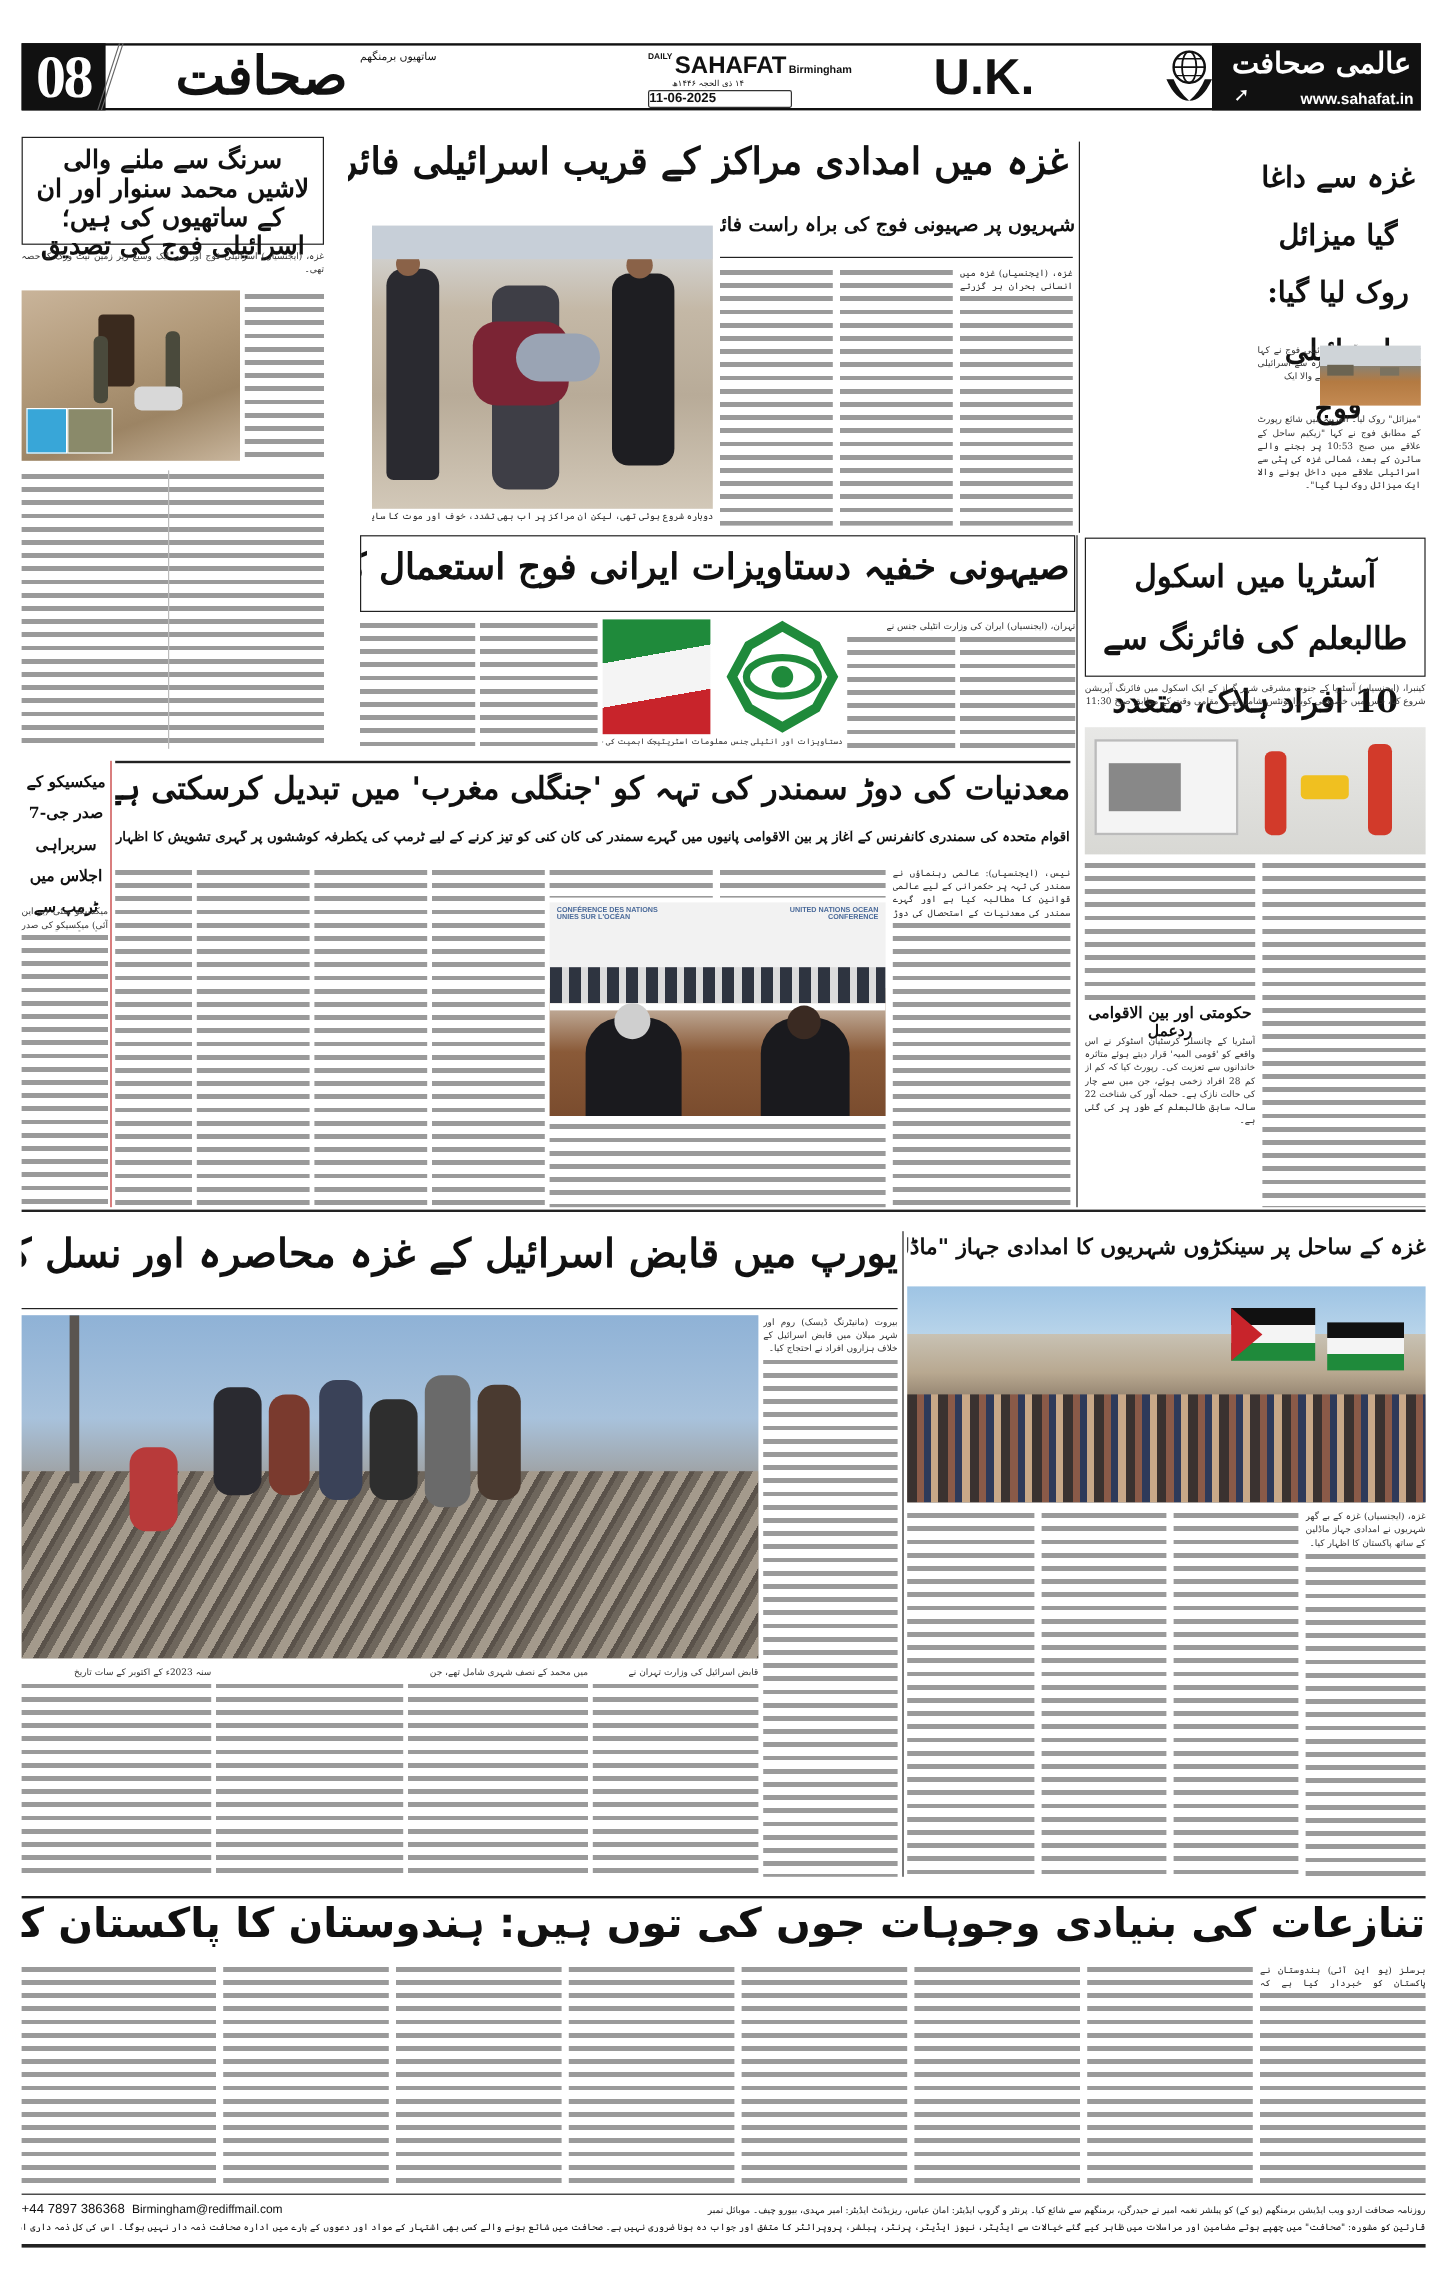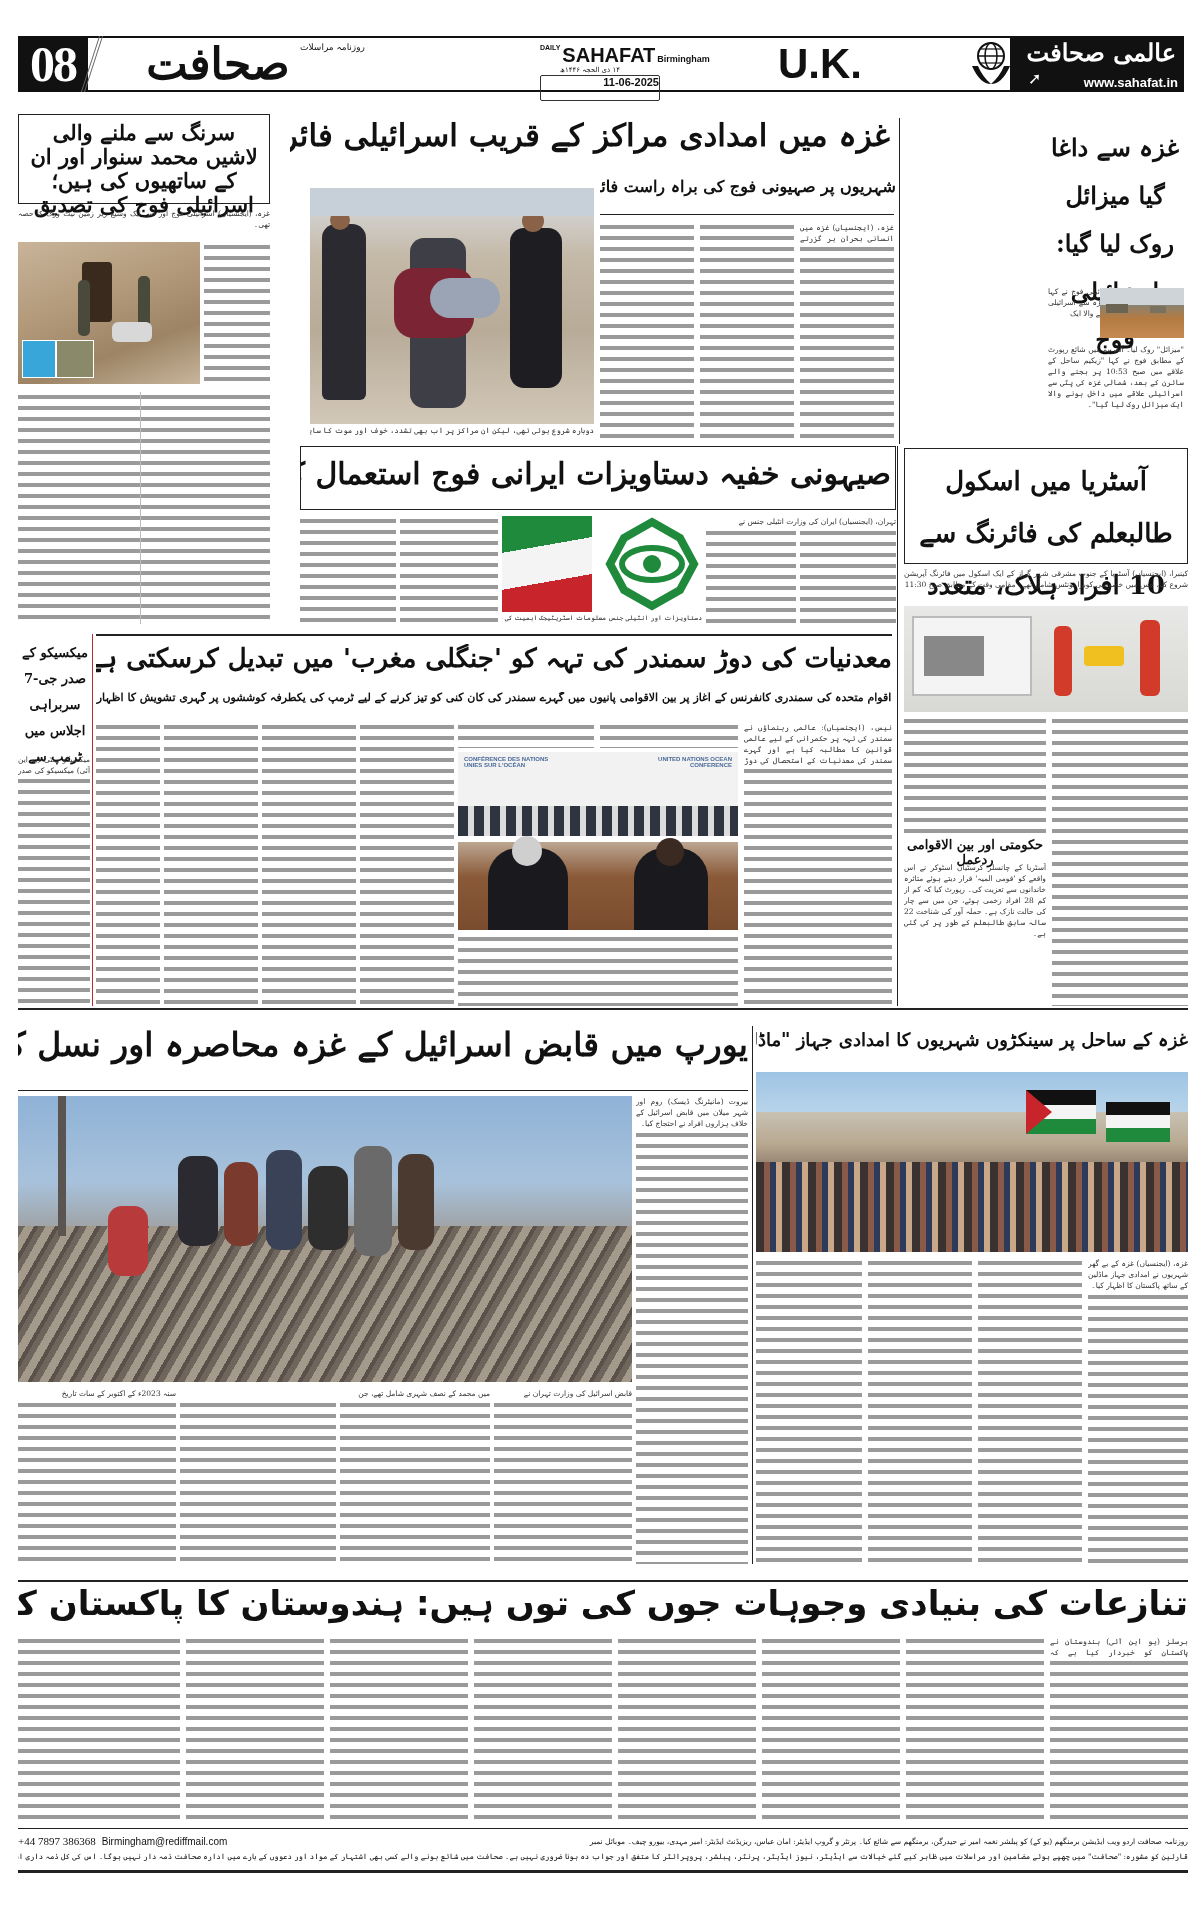--- a/index.html
+++ b/index.html
@@ -10,21 +10,21 @@
   
   .masthead{left:18px;top:36px;width:1166px;height:56px;border:2px solid #111;background:#fff}
   .pgnum{left:18px;top:36px;width:70px;height:56px;background:#111;color:#fff;font-family:"Liberation Serif",serif;font-weight:bold;font-size:50px;line-height:56px;text-align:center;letter-spacing:-2px}
   .swoosh{left:90px;top:36px;width:28px;height:56px;border-left:4px double #666;transform:skewX(-18deg)}
   .logo-ur{left:128px;top:38px;width:180px;height:52px;font-size:44px;font-weight:bold;line-height:52px;text-align:center}
   .logo-small{left:300px;top:42px;font-size:9px}
   .daily{left:540px;top:44px;font-family:"Liberation Sans",sans-serif;font-weight:bold;font-size:20px;color:#111}
   .daily small{font-size:7px;vertical-align:top;margin-right:2px}
   .daily em{font-style:normal;font-size:9px;margin-left:2px}
   .hijri{left:560px;top:66px;font-size:7px}
-  .datebox{left:540px;top:75px;width:120px;height:26px;border:1px solid #333;font-family:"Liberation Sans",sans-serif;font-weight:bold;font-size:11px;text-align:right;line-height:13px;border-radius:2px}
+  .datebox{left:540px;top:75px;width:120px;height:15px;border:1px solid #333;font-family:"Liberation Sans",sans-serif;font-weight:bold;font-size:11px;text-align:left;line-height:13px;border-radius:2px}
   .uk{left:778px;top:38px;font-family:"Liberation Sans",sans-serif;font-weight:bold;font-size:42px;line-height:52px}
   .globe{left:968px;top:40px;width:46px;height:46px}
   .alam{left:1010px;top:36px;width:174px;height:56px;background:#111;color:#fff}
   .alam .t{position:absolute;right:8px;top:2px;font-size:24px;font-weight:bold}
   .alam .u{position:absolute;right:6px;bottom:2px;font-family:"Liberation Sans",sans-serif;font-size:13px;font-weight:bold}
   .alam .arrow{position:absolute;left:18px;bottom:4px;font-size:16px}
   
   .box{border:1px solid #222}
   .head{font-weight:bold;text-align:center;line-height:1.15;color:#111}
   .body-text{font-size:7.5px;line-height:11px;color:#333;text-align:justify;overflow:hidden;direction:rtl}
@@ -33,21 +33,21 @@
   .caption{font-size:7.5px;color:#333;direction:rtl;text-align:center;white-space:nowrap;overflow:hidden}
   .lines{position:absolute;overflow:hidden;background:repeating-linear-gradient(to bottom,#fff 0,#fff 3px,#9a9a9a 3px,#9a9a9a 7px,#fff 7px,#fff 11px)}
 </style>
 </head>
 <body>
 
 <div class="abs masthead"></div>
 <div class="abs pgnum">08</div>
 <div class="abs swoosh"></div>
 <div class="abs logo-ur ur">صحافت</div>
-<div class="abs logo-small ur">روزنامہ مراسلات</div>
+<div class="abs logo-small ur">ساتھیوں برمنگھم</div>
 <div class="abs daily"><small>DAILY</small><span>SAHAFAT</span><em>Birmingham</em></div>
 <div class="abs hijri ur">۱۴ ذی الحجہ ۱۴۴۶ھ</div>
 <div class="abs datebox">11-06-2025</div>
 <div class="abs uk">U.K.</div>
 <svg class="abs globe" viewBox="0 0 46 46">
   <circle cx="23" cy="16" r="13" fill="none" stroke="#111" stroke-width="2"></circle>
   <ellipse cx="23" cy="16" rx="6" ry="13" fill="none" stroke="#111" stroke-width="1.5"></ellipse>
   <line x1="10" y1="16" x2="36" y2="16" stroke="#111" stroke-width="1.5"></line>
   <line x1="12" y1="9" x2="34" y2="9" stroke="#111" stroke-width="1.2"></line>
   <line x1="12" y1="23" x2="34" y2="23" stroke="#111" stroke-width="1.2"></line>
@@ -212,18 +212,18 @@
 <div class="lines" style="left:906px;top:1636px;width:138px;height:186px"></div>
 <div class="lines" style="left:762px;top:1636px;width:138px;height:186px"></div>
 <div class="lines" style="left:618px;top:1636px;width:138px;height:186px"></div>
 <div class="lines" style="left:474px;top:1636px;width:138px;height:186px"></div>
 <div class="lines" style="left:330px;top:1636px;width:138px;height:186px"></div>
 <div class="lines" style="left:186px;top:1636px;width:138px;height:186px"></div>
 <div class="lines" style="left:18px;top:1636px;width:162px;height:186px"></div>
 
 <div class="rule" style="left:18px;top:1828px;width:1170px;height:1px"></div>
 <div class="abs" style="left:18px;top:1834px;width:1170px;height:14px;display:flex;justify-content:space-between;align-items:center">
-  <span style="font-family:Liberation Serif, serif;font-size:11px;white-space:nowrap;margin-right:6px">+44 7897 386368</span>
+  <span style="font-family:Liberation Sans, sans-serif;font-size:11px;white-space:nowrap;margin-right:6px">+44 7897 386368</span>
   <span style="font-family:'Liberation Sans',sans-serif;font-size:10px;white-space:nowrap;margin-right:6px">Birmingham@rediffmail.com</span>
   <span class="ur" style="font-size:7.5px;white-space:nowrap;overflow:hidden;flex:1">روزنامہ صحافت اردو ویب ایڈیشن برمنگھم (یو کے) کو پبلشر نغمہ امیر نے حیدرگن، برمنگھم سے شائع کیا۔ پرنٹر و گروپ ایڈیٹر: امان عباس، ریزیڈنٹ ایڈیٹر: امیر مہدی، بیورو چیف۔ موبائل نمبر</span>
 </div>
 <div class="abs ur" style="left:18px;top:1852px;width:1170px;height:14px;font-size:7.5px;white-space:nowrap;overflow:hidden">قارئین کو مشورہ: "صحافت" میں چھپے ہوئے مضامین اور مراسلات میں ظاہر کیے گئے خیالات سے ایڈیٹر، نیوز ایڈیٹر، پرنٹر، پبلشر، پروپرائٹر کا متفق اور جواب دہ ہونا ضروری نہیں ہے۔ صحافت میں شائع ہونے والے کسی بھی اشتہار کے مواد اور دعووں کے بارے میں ادارہ صحافت ذمہ دار نہیں ہوگا۔ اس کی کل ذمہ داری اشتہار دہندہ کی ہوگی۔</div>
 <div class="rule" style="left:18px;top:1870px;width:1170px;height:3px"></div>
 
 </body></html>

